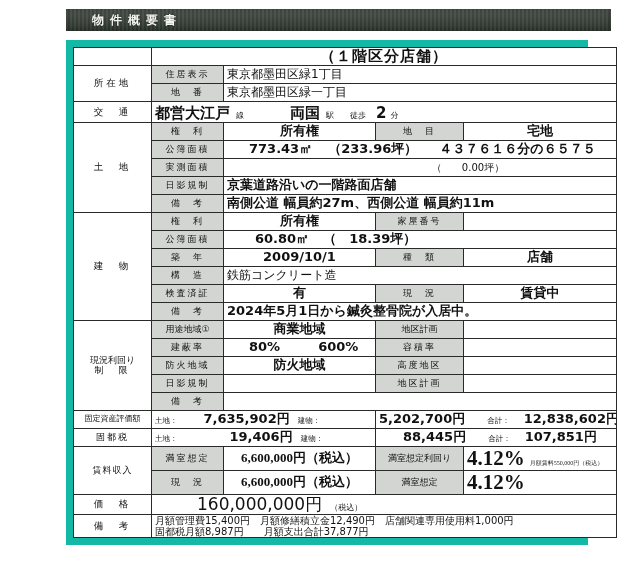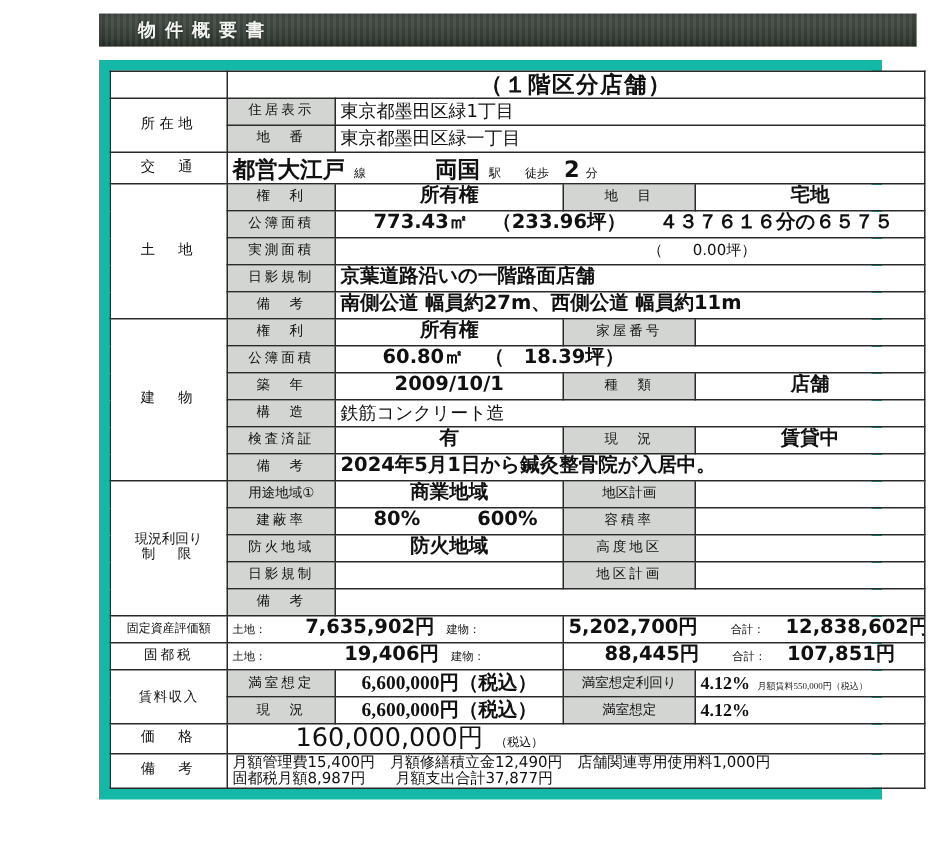--- a/index.html
+++ b/index.html
@@ -91,21 +91,21 @@
     text-align: center;
     font-size: 15px;
     font-weight: bold;
     height: 25px;
     letter-spacing: 1px;
   }
 
   .big    { font-size: 13px; font-weight: bold; }
   .bigger { font-size: 15px; font-weight: bold; }
   .price  { font-size: 17px; font-weight: normal; letter-spacing: 0px; }
-  .yield  { font-size: 12px; font-weight: bold; text-align: center; }
+  .yield  { font-size: 21px; font-weight: bold; text-align: center; }
   .tiny   { font-size: 6px; color: #222; letter-spacing: 0; }
   .sub    { font-size: 8px; }
   .mini   { font-size: 7.5px; }
 
   .inline { display: inline-block; vertical-align: baseline; }
   .ml6  { margin-left: 6px; }
   .ml10 { margin-left: 10px; }
   .ml18 { margin-left: 18px; text-align: right; }
 
   .remark-cell {

